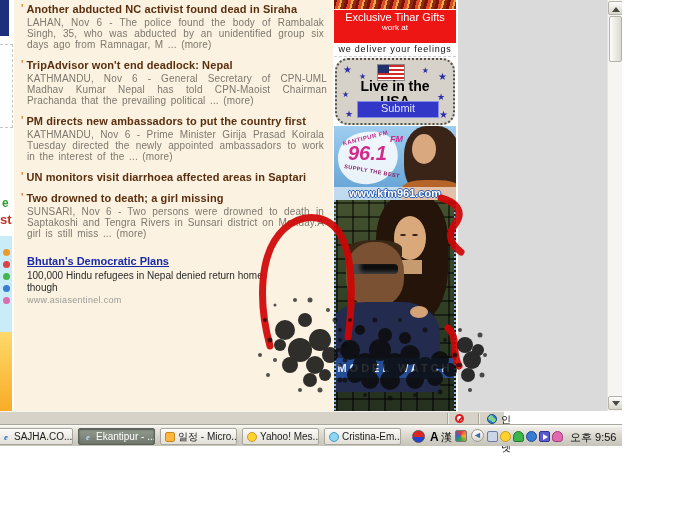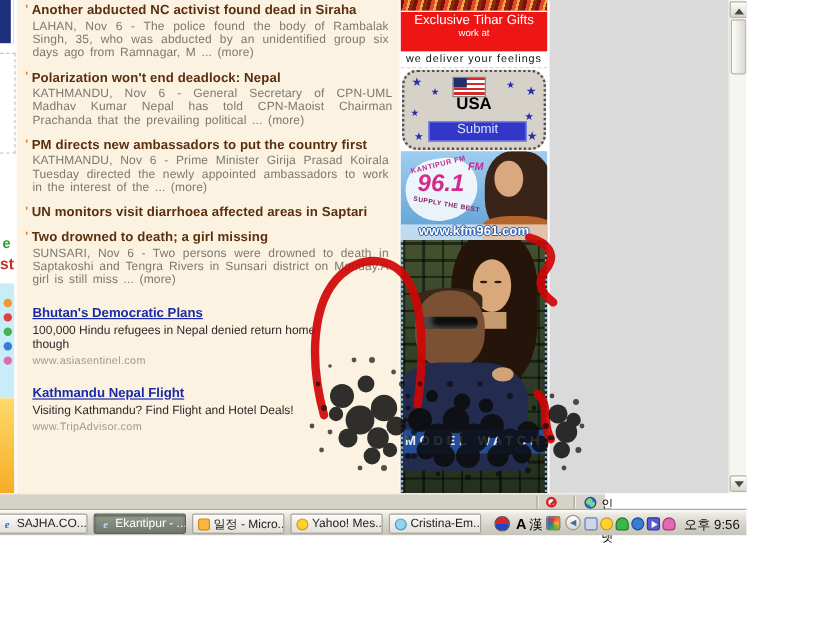--- a/index.html
+++ b/index.html
@@ -186,21 +186,21 @@
           <div class="n-title-row">
             <span class="tick">'</span>
             <span class="n-title">Another abducted NC activist found dead in Siraha</span>
           </div>
           <p class="n-body">LAHAN, Nov 6 - The police found the body of Rambalak Singh, 35, who was abducted by an unidentified group six days ago from Ramnagar, M ... (more)</p>
         </div>
 
         <div class="n-item">
           <div class="n-title-row">
             <span class="tick">'</span>
-            <span class="n-title">Polarization won't end deadlock: Nepal</span>
+            <span class="n-title">TripAdvisor won't end deadlock: Nepal</span>
           </div>
           <p class="n-body" style="width:300px">KATHMANDU, Nov 6 - General Secretary of CPN-UML Madhav Kumar Nepal has told CPN-Maoist Chairman Prachanda that the prevailing political ... (more)</p>
         </div>
 
         <div class="n-item">
           <div class="n-title-row">
             <span class="tick">'</span>
             <span class="n-title">PM directs new ambassadors to put the country first</span>
           </div>
           <p class="n-body">KATHMANDU, Nov 6 - Prime Minister Girija Prasad Koirala Tuesday directed the newly appointed ambassadors to work in the interest of the ... (more)</p>
@@ -219,25 +219,20 @@
             <span class="n-title">Two drowned to death; a girl missing</span>
           </div>
           <p class="n-body">SUNSARI, Nov 6 - Two persons were drowned to death in Saptakoshi and Tengra Rivers in Sunsari district on Monday.A girl is still miss ... (more)</p>
         </div>
 
         <div class="sponsors">
           <div class="s-item">
             <div class="s-title">Bhutan's Democratic Plans</div>
             <div class="s-desc">100,000 Hindu refugees in Nepal denied return home though</div>
             <div class="s-url">www.asiasentinel.com</div>
-          </div>
-          <div class="s-item">
-            <div class="s-title">Kathmandu Nepal Flight</div>
-            <div class="s-desc">Visiting Kathmandu? Find Flight and Hotel Deals!</div>
-            <div class="s-url">www.TripAdvisor.com</div>
           </div>
 
         </div>
 
       </div>
     </div>
 
     <div class="ads-col">
       <div class="fireworks"></div>
       <div class="tihar">
@@ -254,20 +249,21 @@
           <span class="star" style="right:24px;top:6px;font-size:8px">★</span>
           <span class="star" style="right:6px;top:12px">★</span>
           <span class="star" style="left:5px;top:30px;font-size:8px">★</span>
           <span class="star" style="right:8px;top:32px;font-size:9px">★</span>
           <span class="star" style="left:8px;bottom:4px;font-size:9px">★</span>
           <span class="star" style="right:5px;bottom:3px">★</span>
           <div class="usa-flag">
             <div class="usa-canton"></div>
           </div>
           <div class="usa-title">
+            <div>Live in the</div>
             <div>USA</div>
           </div>
           <div class="usa-submit">Submit</div>
         </div>
       </div>
 
       <div class="kfm">
         <div class="kfm-hair"></div>
         <div class="kfm-face"></div>
         <div class="kfm-shoulder"></div>

